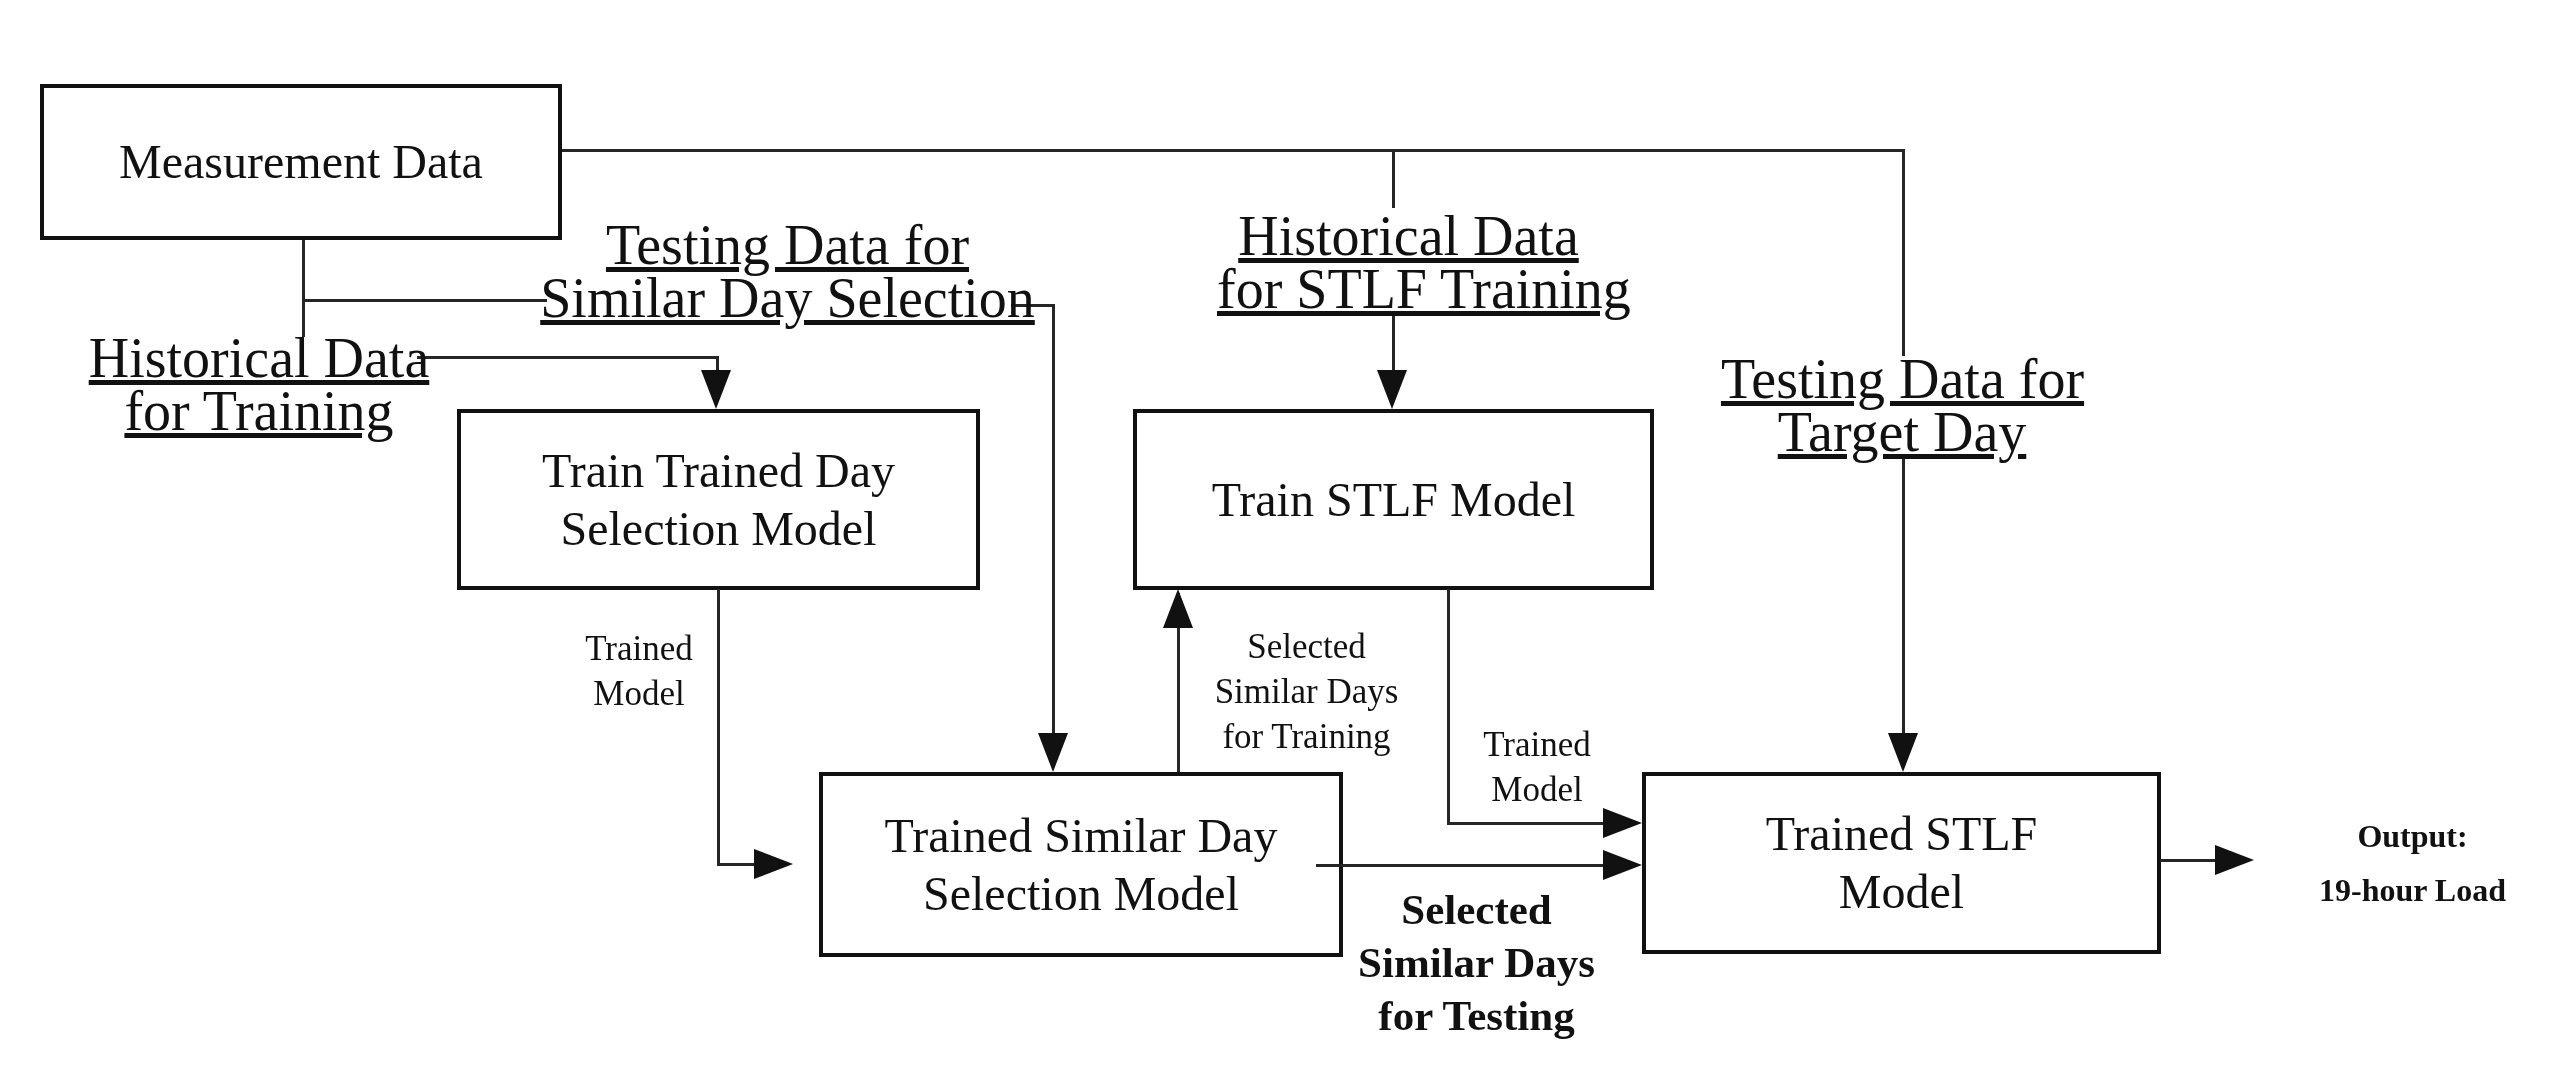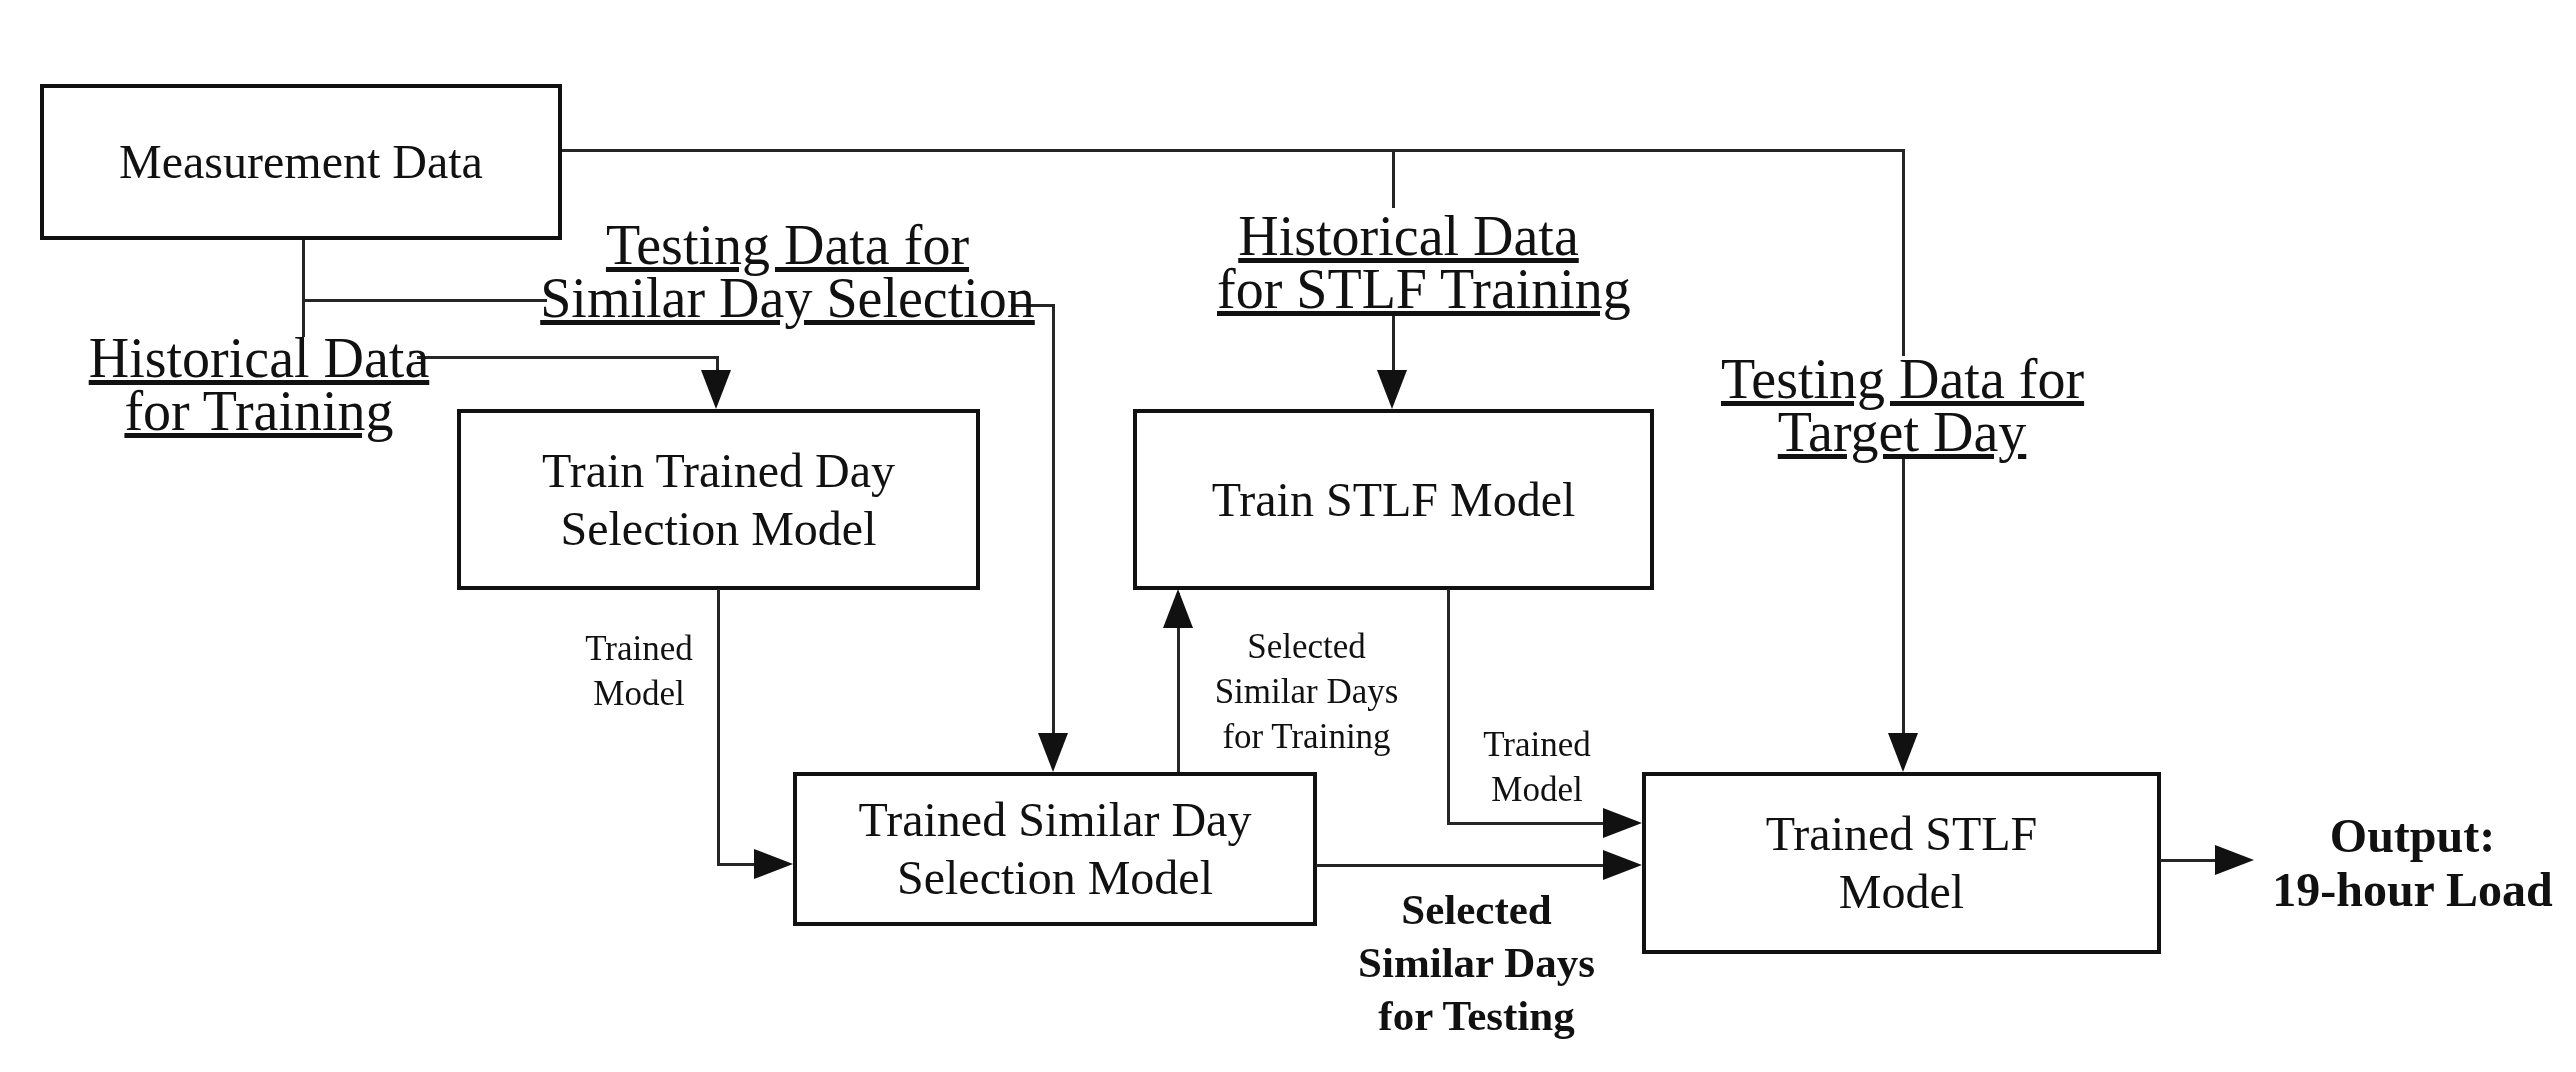--- a/index.html
+++ b/index.html
@@ -9,21 +9,21 @@
   }
   .box{
     position:absolute;box-sizing:border-box;border:4.3px solid #111111;background:#ffffff;
     display:flex;flex-direction:column;align-items:center;justify-content:center;
     text-align:center;font-size:48px;line-height:58px;white-space:nowrap;
   }
   .lbl{position:absolute;text-align:center;white-space:nowrap;}
   .lbl-lg{font-size:56px;line-height:53px;text-decoration:underline;}
   .lbl-sm{font-size:35px;line-height:45px;}
   .lbl-bold{font-size:43px;line-height:53px;font-weight:bold;}
-  .lbl-bold-lg{font-size:48px;line-height:54px;font-weight:bold;}
+  .lbl-bold-lg{font-size:32px;line-height:54px;font-weight:bold;}
   .h,.v{position:absolute;background:#262626;}
   .arr{position:absolute;width:0;height:0;}
   .arr-down{border-left:15.6px solid transparent;border-right:15.6px solid transparent;border-top:39px solid #111111;}
   .arr-up{border-left:15.6px solid transparent;border-right:15.6px solid transparent;border-bottom:39px solid #111111;}
   .arr-right{border-top:15.6px solid transparent;border-bottom:15.6px solid transparent;border-left:39px solid #111111;}
   .line-el{display:block;}
 </style>
 </head>
 <body>
 
@@ -35,21 +35,21 @@
 
   <div class="box" style="left:457px;top:409px;width:523px;height:181px;">
     <span>Train Trained Day</span>
     <span>Selection Model</span>
   </div>
 
   <div class="box" style="left:1133px;top:409px;width:521px;height:181px;text-align:center;">
     <span>Train STLF Model</span>
   </div>
 
-  <div class="box" style="left:793px;top:772px;width:524px;height:154px;align-items:center;">
+  <div class="box" style="left:819px;top:772px;width:524px;height:185px;align-items:center;">
     <span>Trained Similar Day</span>
     <span>Selection Model</span>
   </div>
 
   <div class="box" style="left:1642px;top:772px;width:519px;height:182px;">
     <span>Trained STLF</span>
     <span>Model</span>
   </div>
 
   <span class="h line-el" style="left:562px;top:149px;width:1343px;height:2.8px;"></span>

